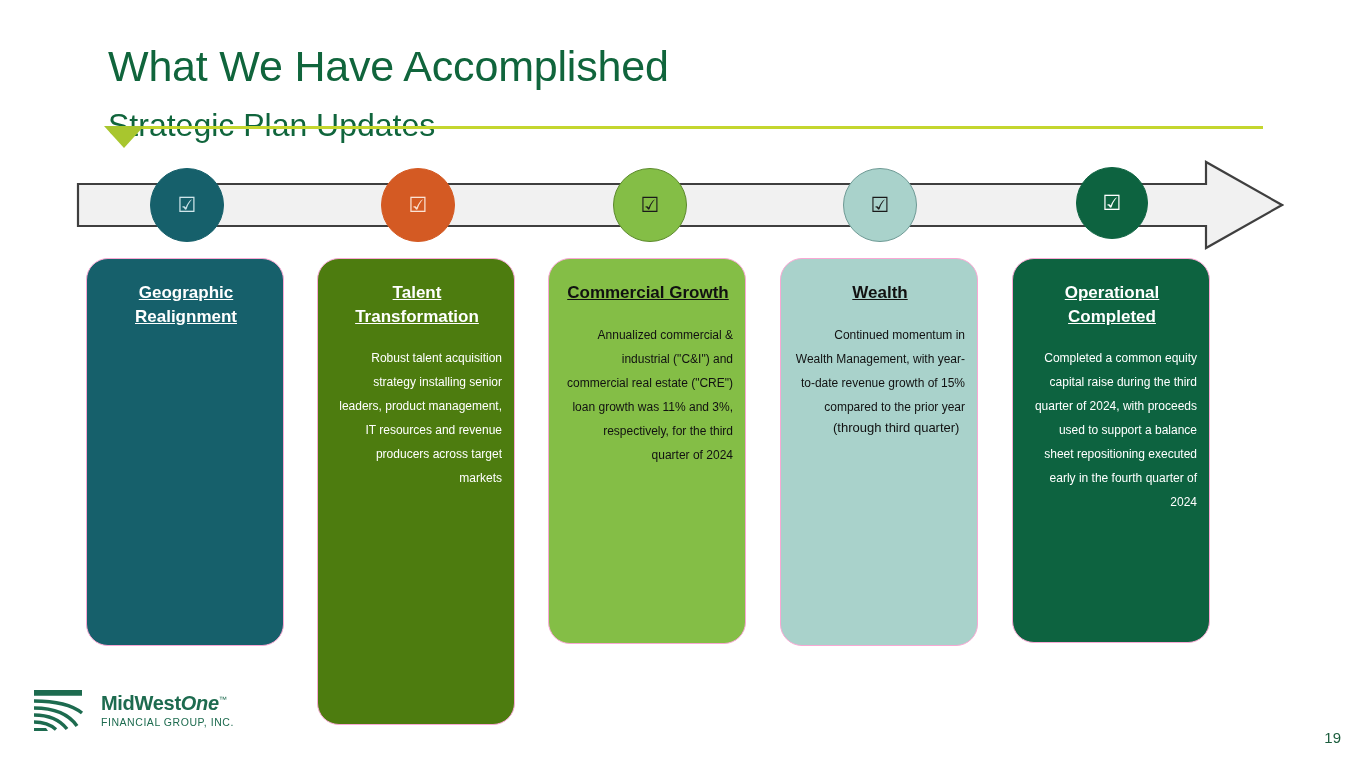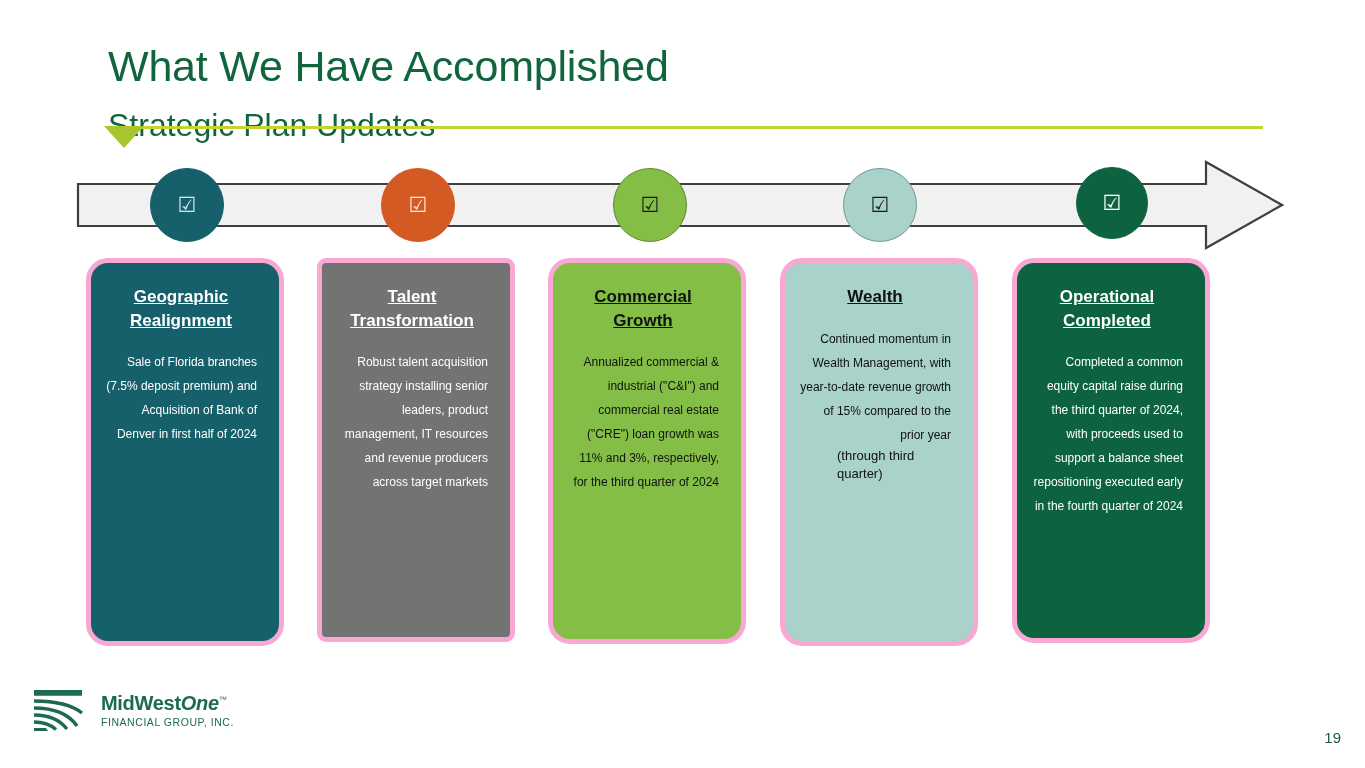--- a/index.html
+++ b/index.html
@@ -93,23 +93,23 @@
     left: 86px;
     top: 258px;
     width: 1124px;
     height: 388px;
   }
   .card {
     position: absolute;
     top: 0;
     width: 198px;
     border-radius: 22px;
-    border: 5px solid #f9a8d4;
+    border: 1px solid #f9a8d4;
     box-sizing: border-box;
-    padding: 22px 22px 10px 14px;
+    padding: 22px 12px 10px 14px;
     overflow: hidden;
   }
   .card-title {
     font-size: 17px;
     line-height: 23.5px;
     font-weight: bold;
     text-align: center;
     text-decoration: underline;
     margin-bottom: 18px;
   }
@@ -207,23 +207,22 @@
       </div>
       <div class="node-circle" style="left: 1000px; top: 7px; width: 72px; height: 72px; background: rgb(13, 99, 64); border: 1px solid rgb(13, 99, 64);">
         <span class="node-check" style="color: rgb(255, 255, 255);">☑</span>
       </div>
     </div>
 </div>
 
 <div id="cards">
     <div class="card" style="left: 0px; height: 388px; background: rgb(22, 96, 107); color: rgb(255, 255, 255);">
       <div class="card-title">Geographic Realignment</div>
-      <div class="card-body">Sale of Florida branches (7.5% deposit premium) and Acquisition of Bank of Denver in first half of 2024</div>
-    </div>
-    <div class="card" style="left: 231px; height: 384px; background: #737373; color: rgb(255, 255, 255); border-radius: 9px;">
+    </div>
+    <div class="card" style="left: 231px; height: 467px; background: #4d7c0f; color: rgb(255, 255, 255);">
       <div class="card-title">Talent Transformation</div>
       <div class="card-body">Robust talent acquisition strategy installing senior leaders, product management, IT resources and revenue producers across target markets</div>
     </div>
     <div class="card" style="left: 462px; height: 386px; background: rgb(132, 190, 70); color: rgb(17, 17, 17);">
       <div class="card-title">Commercial Growth</div>
       <div class="card-body">Annualized commercial &amp; industrial ("C&amp;I") and commercial real estate ("CRE") loan growth was 11% and 3%, respectively, for the third quarter of 2024</div>
     </div>
     <div class="card" style="left: 694px; height: 388px; background: rgb(169, 210, 203); color: rgb(17, 17, 17);">
       <div class="card-title">Wealth</div>
       <div class="card-body">Continued momentum in Wealth Management, with year-to-date revenue growth of 15% compared to the prior year</div>

